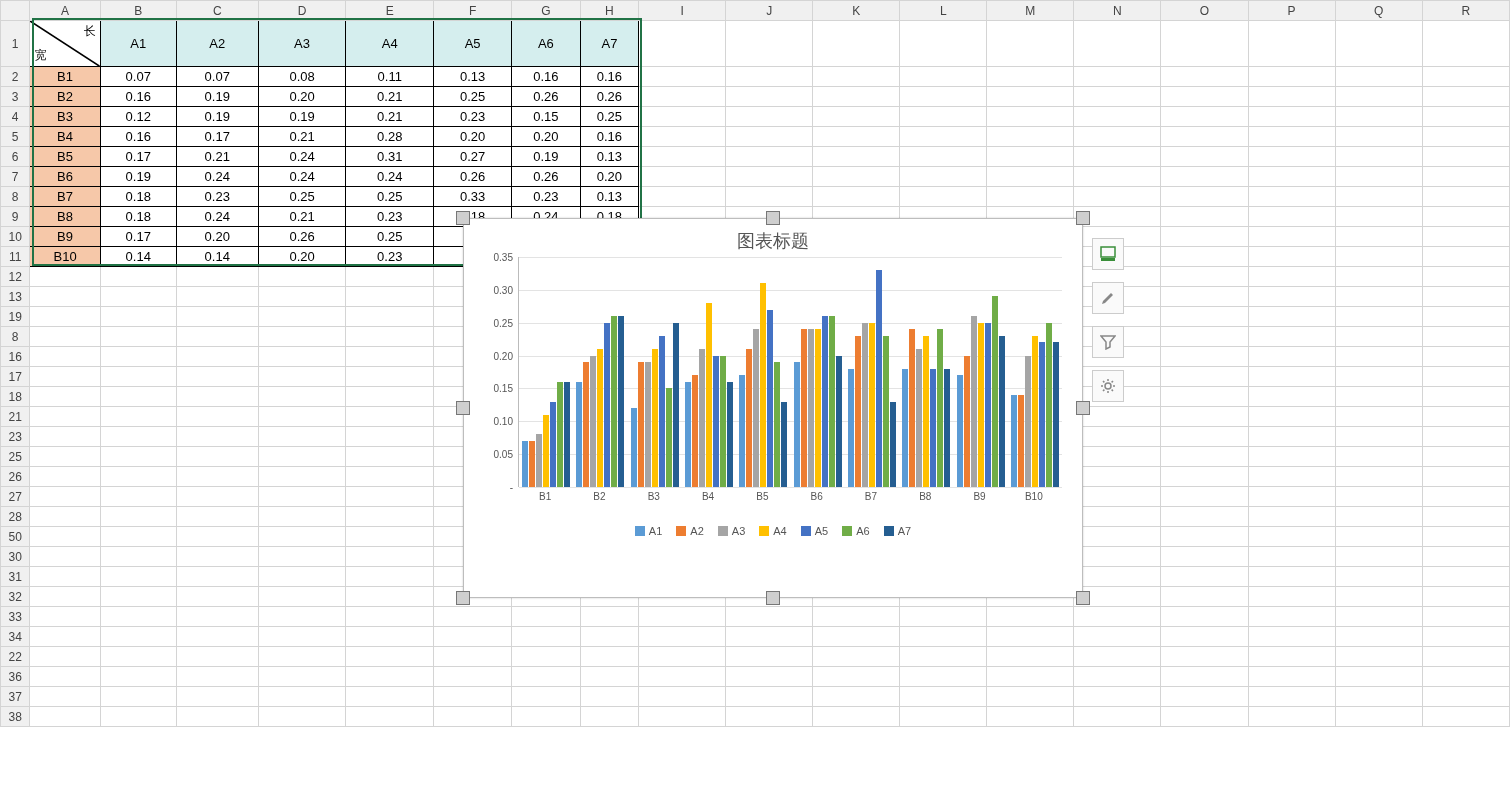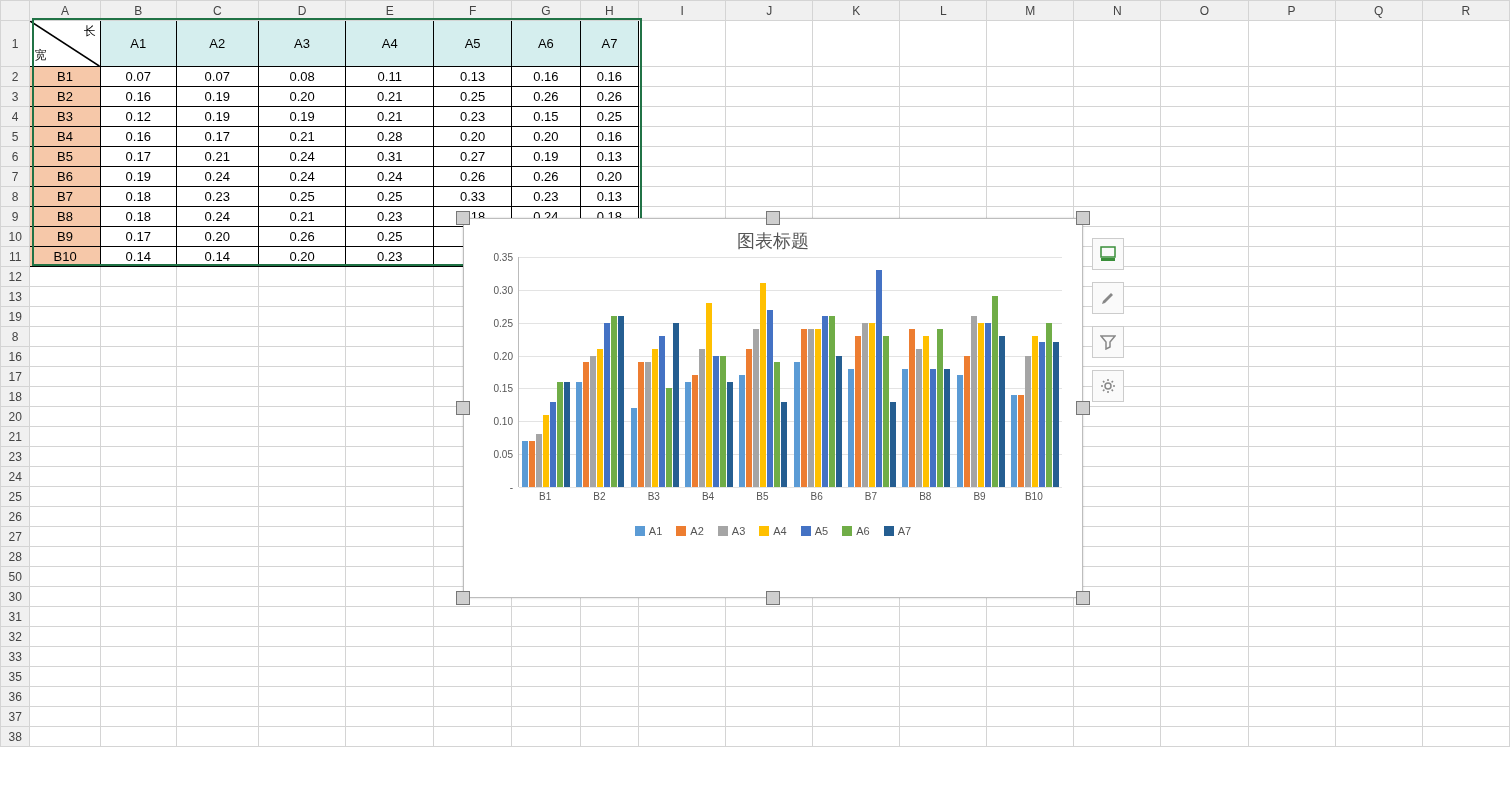--- a/index.html
+++ b/index.html
@@ -528,41 +528,20 @@
         <td class="cK"></td>
         <td class="cL"></td>
         <td class="cM"></td>
         <td class="cN"></td>
         <td class="cO"></td>
         <td class="cP"></td>
         <td class="cQ"></td>
         <td class="cR"></td>
       </tr>
       <tr>
-        <th class="rowhdr">20</th>
-        <td class="cA"></td>
-        <td class="cB"></td>
-        <td class="cC"></td>
-        <td class="cD"></td>
-        <td class="cE"></td>
-        <td class="cF"></td>
-        <td class="cG"></td>
-        <td class="cH"></td>
-        <td class="cI"></td>
-        <td class="cJ"></td>
-        <td class="cK"></td>
-        <td class="cL"></td>
-        <td class="cM"></td>
-        <td class="cN"></td>
-        <td class="cO"></td>
-        <td class="cP"></td>
-        <td class="cQ"></td>
-        <td class="cR"></td>
-      </tr>
-      <tr>
         <th class="rowhdr">21</th>
         <td class="cA"></td>
         <td class="cB"></td>
         <td class="cC"></td>
         <td class="cD"></td>
         <td class="cE"></td>
         <td class="cF"></td>
         <td class="cG"></td>
         <td class="cH"></td>
         <td class="cI"></td>
@@ -591,41 +570,20 @@
         <td class="cK"></td>
         <td class="cL"></td>
         <td class="cM"></td>
         <td class="cN"></td>
         <td class="cO"></td>
         <td class="cP"></td>
         <td class="cQ"></td>
         <td class="cR"></td>
       </tr>
       <tr>
-        <th class="rowhdr">24</th>
-        <td class="cA"></td>
-        <td class="cB"></td>
-        <td class="cC"></td>
-        <td class="cD"></td>
-        <td class="cE"></td>
-        <td class="cF"></td>
-        <td class="cG"></td>
-        <td class="cH"></td>
-        <td class="cI"></td>
-        <td class="cJ"></td>
-        <td class="cK"></td>
-        <td class="cL"></td>
-        <td class="cM"></td>
-        <td class="cN"></td>
-        <td class="cO"></td>
-        <td class="cP"></td>
-        <td class="cQ"></td>
-        <td class="cR"></td>
-      </tr>
-      <tr>
         <th class="rowhdr">25</th>
         <td class="cA"></td>
         <td class="cB"></td>
         <td class="cC"></td>
         <td class="cD"></td>
         <td class="cE"></td>
         <td class="cF"></td>
         <td class="cG"></td>
         <td class="cH"></td>
         <td class="cI"></td>
@@ -801,21 +759,42 @@
         <td class="cK"></td>
         <td class="cL"></td>
         <td class="cM"></td>
         <td class="cN"></td>
         <td class="cO"></td>
         <td class="cP"></td>
         <td class="cQ"></td>
         <td class="cR"></td>
       </tr>
       <tr>
-        <th class="rowhdr">35</th>
+        <th class="rowhdr">34</th>
+        <td class="cA"></td>
+        <td class="cB"></td>
+        <td class="cC"></td>
+        <td class="cD"></td>
+        <td class="cE"></td>
+        <td class="cF"></td>
+        <td class="cG"></td>
+        <td class="cH"></td>
+        <td class="cI"></td>
+        <td class="cJ"></td>
+        <td class="cK"></td>
+        <td class="cL"></td>
+        <td class="cM"></td>
+        <td class="cN"></td>
+        <td class="cO"></td>
+        <td class="cP"></td>
+        <td class="cQ"></td>
+        <td class="cR"></td>
+      </tr>
+      <tr>
+        <th class="rowhdr">22</th>
         <td class="cA"></td>
         <td class="cB"></td>
         <td class="cC"></td>
         <td class="cD"></td>
         <td class="cE"></td>
         <td class="cF"></td>
         <td class="cG"></td>
         <td class="cH"></td>
         <td class="cI"></td>
         <td class="cJ"></td>

